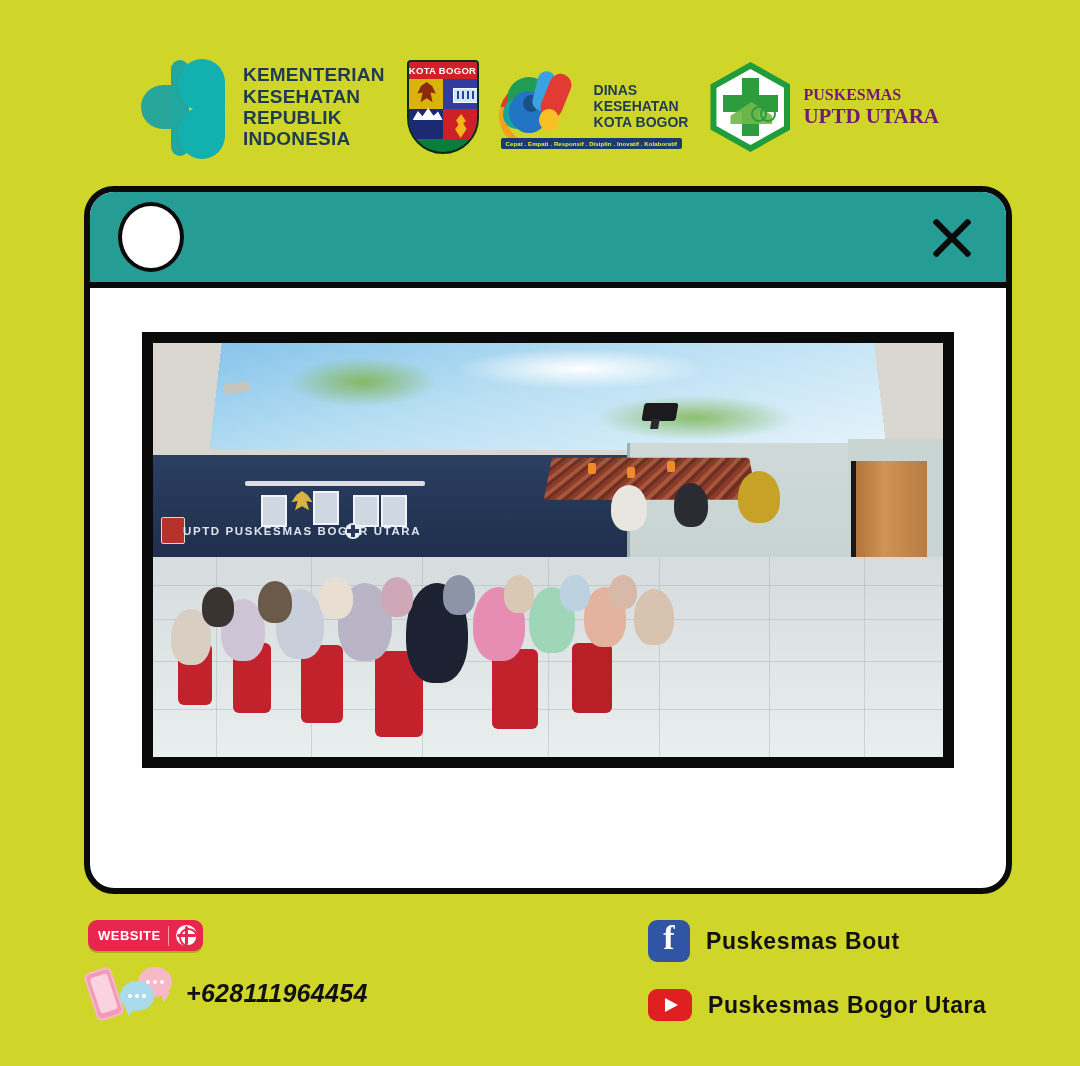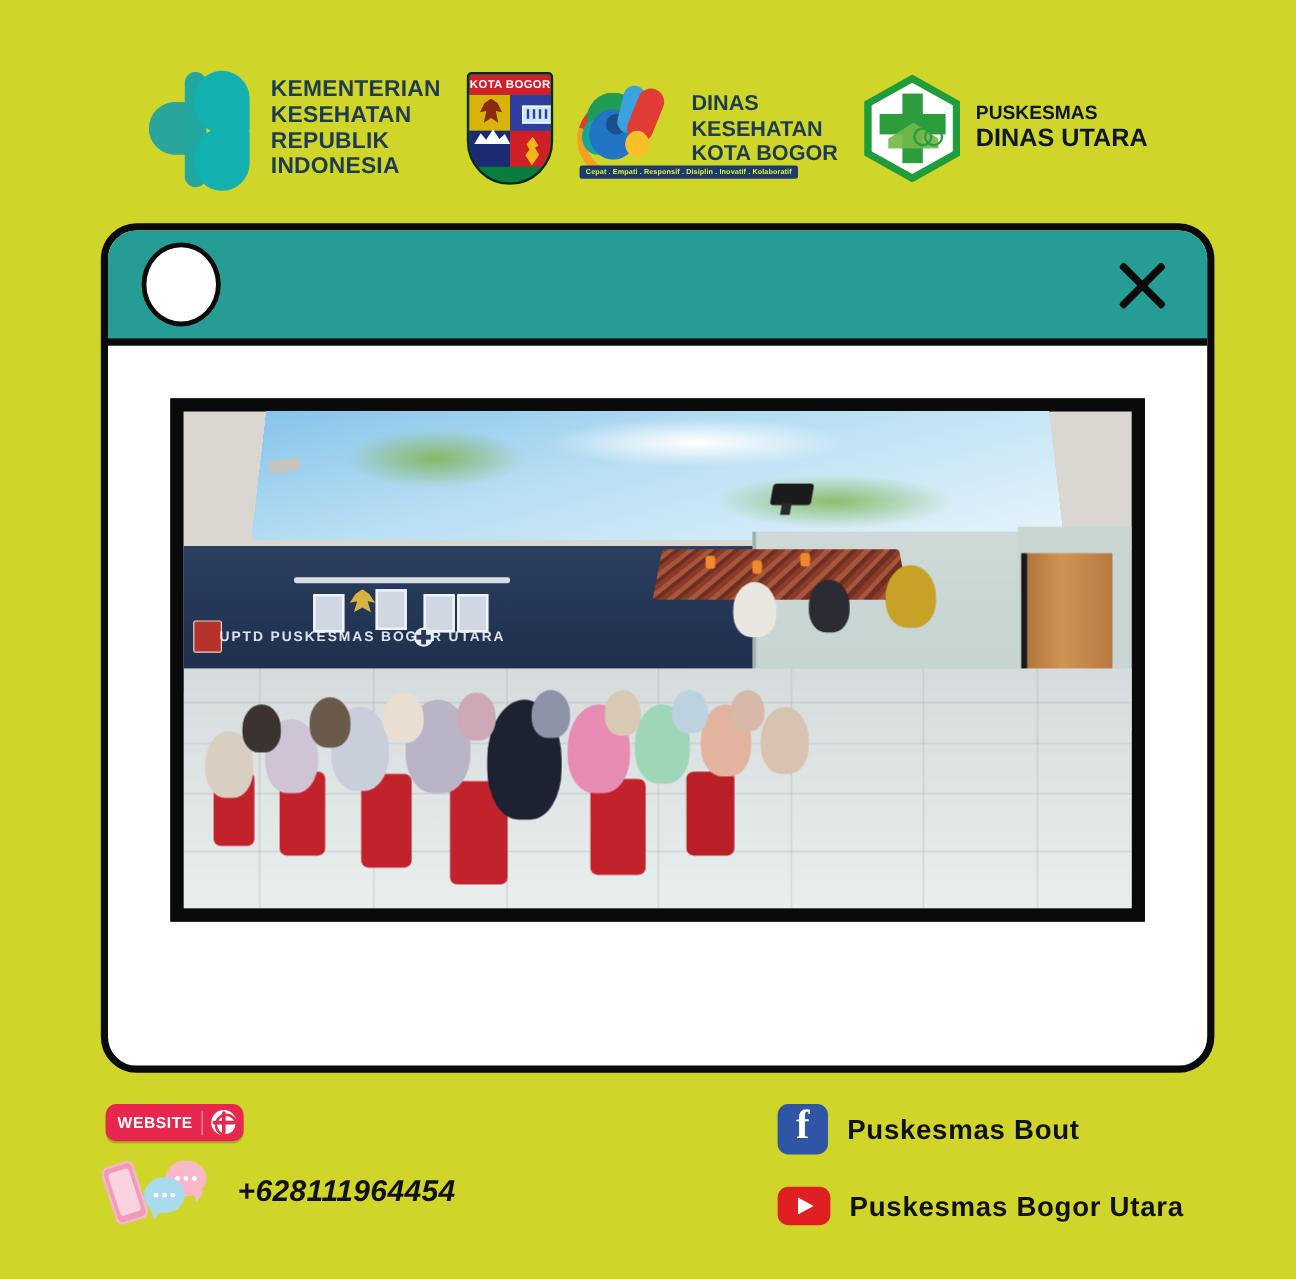--- a/index.html
+++ b/index.html
@@ -66,41 +66,41 @@
   .dk-green{position:absolute;left:8px;top:8px;width:44px;height:44px;border-radius:50%;
             background:#1f9d55;clip-path:polygon(0 0,100% 0,100% 55%,0 100%);}
   .dk-blue{position:absolute;left:10px;top:22px;width:40px;height:42px;border-radius:50% 50% 50% 50%;background:#2274c4;}
   .dk-dot{position:absolute;left:24px;top:26px;width:17px;height:17px;border-radius:50%;background:#1b4f8a;}
   .dk-red{position:absolute;left:46px;top:4px;width:22px;height:46px;border-radius:14px;background:#e23b34;
           transform:rotate(22deg);}
   .dk-lblue{position:absolute;left:36px;top:2px;width:18px;height:40px;border-radius:12px;background:#3aa2de;
             transform:rotate(14deg);}
   .dk-yellow{position:absolute;left:40px;top:40px;width:20px;height:22px;border-radius:50%;background:#f6c026;}
   .dk-teal{position:absolute;left:4px;top:30px;width:26px;height:30px;border-radius:50% 0 50% 50%;background:#18a69c;}
-  .dinkes-text{color:#1f3b52;font-weight:bold;font-size:18px;line-height:1.14;}
+  .dinkes-text{color:#1f3b52;font-weight:bold;font-size:14px;line-height:1.14;}
   .tagline{
     position:absolute;left:2px;bottom:-4px;background:#1b3b6f;color:#eaf23a;
     font-size:6px;font-weight:bold;padding:2.5px 5px;border-radius:2px;white-space:nowrap;letter-spacing:.1px;
   }
 
   
   .pusk{display:flex;align-items:center;gap:13px;}
   .hexwrap{position:relative;width:80px;height:90px;}
   .hexout{position:absolute;inset:0;background:#1f9c3b;
           clip-path:polygon(50% 0,100% 25%,100% 75%,50% 100%,0 75%,0 25%);}
   .hexin{position:absolute;left:6px;top:7px;right:6px;bottom:7px;background:#fff;
           clip-path:polygon(50% 0,100% 25%,100% 75%,50% 100%,0 75%,0 25%);}
   .cross-v{position:absolute;left:32px;top:16px;width:17px;height:58px;background:#2c9c3d;}
   .cross-h{position:absolute;left:13px;top:33px;width:55px;height:17px;background:#2c9c3d;}
   .roof{position:absolute;left:20px;top:40px;width:42px;height:22px;background:#72b84a;opacity:.92;
         clip-path:polygon(50% 0,100% 62%,100% 100%,0 100%,0 62%);}
   .rings{position:absolute;left:41px;top:44px;width:24px;height:12px;}
   .rings span{position:absolute;width:12px;height:12px;border:2px solid #2c9c3d;border-radius:50%;}
   .rings span:nth-child(2){left:9px;}
-  .pusk-text{color:#0f172a;font-weight:bold;line-height:1.16;}
+  .pusk-text{color:#701a75;font-weight:bold;line-height:1.16;font-family:Liberation Serif, serif;}
   .pusk-text .l1{font-size:16px;}
   .pusk-text .l2{font-size:21px;}
 
   
   .card{
     position:absolute;left:84px;top:186px;width:928px;height:708px;
     background:#fff;border:6px solid #0a0a0a;border-radius:30px;
     box-sizing:border-box;overflow:hidden;
   }
   .card-header{
@@ -178,21 +178,21 @@
   .cup{position:absolute;width:8px;height:11px;background:#f08a2a;border-radius:2px;}
 
   .caption{
     text-align:center;font-size:40px;color:#111;letter-spacing:.3px;
     margin-top:30px;font-weight:normal;
   }
 
   
   .footer{position:absolute;left:0;right:0;top:912px;height:140px;}
   .foot-left{position:absolute;left:88px;top:8px;width:560px;}
-  .row{display:flex;align-items:center;gap:12px;}
+  .row{display:flex;align-items:center;gap:0;}
   .row.r2{margin-top:16px;}
   .web-badge{
     display:flex;align-items:center;background:#e8274f;border-radius:9px;height:31px;
     padding:0 6px 0 10px;box-shadow:0 2px 0 rgba(0,0,0,.18);
   }
   .web-badge .t{color:#fff;font-size:13px;font-weight:bold;letter-spacing:.5px;}
   .web-sep{width:1px;height:20px;background:rgba(255,255,255,.55);margin:0 7px;}
   .globe{width:21px;height:21px;border-radius:50%;background:#fff;position:relative;}
   .globe:before{content:"";position:absolute;left:9px;top:1px;width:3px;height:19px;
      background:#e8274f;border-radius:2px;}
@@ -292,21 +292,21 @@
         <div class="cross-v"></div>
         <div class="cross-h"></div>
         <div class="roof"></div>
         <div class="rings">
             <span></span>
             <span></span>
           </div>
       </div>
       <div class="pusk-text">
         <div class="l1">PUSKESMAS</div>
-        <div class="l2">DINAS UTARA</div>
+        <div class="l2">UPTD UTARA</div>
       </div>
     </div>
   </div>
 
   <div class="card">
 
     <div class="card-header">
       <div class="hdr-circle"></div>
       <div class="hdr-close"></div>
     </div>

